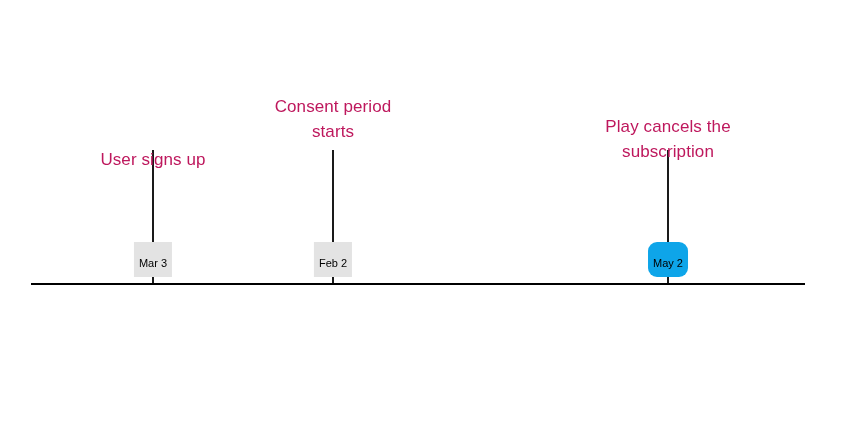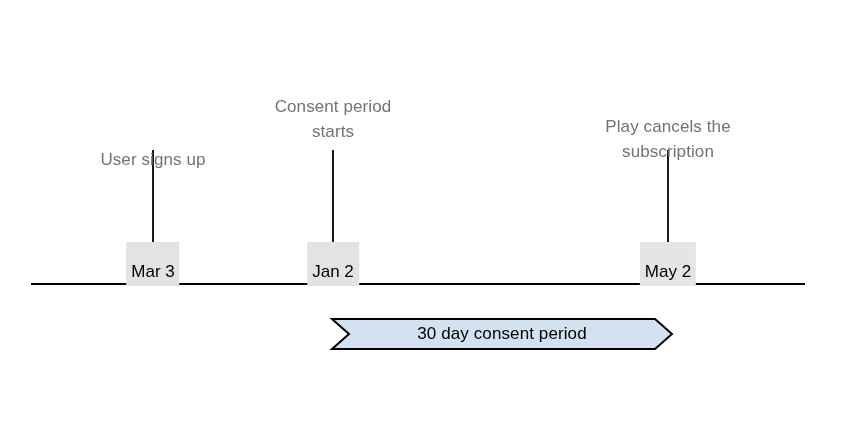--- a/index.html
+++ b/index.html
@@ -29,34 +29,34 @@
   .tick-line {
     position: absolute;
     width: 2px;
     background: #1a1a1a;
   }
   
   .event-label {
     position: absolute;
     font-size: 17px;
     line-height: 25px;
-    color: #737373;
+    color: #be185d;
     text-align: center;
     white-space: pre-line;
     transform: translateX(-50%);
     letter-spacing: 0.1px;
   }
   
   .date-chip {
     position: absolute;
-    font-size: 17px;
+    font-size: 11px;
     line-height: 24px;
     color: #000000;
     background: #e3e3e3;
-    padding: 18px 5px 2px 5px;
+    padding: 9px 5px 2px 5px;
     transform: translateX(-50%);
     white-space: nowrap;
   }
   
   .banner {
     position: absolute;
   }
   .banner svg {
     display: block;
     overflow: visible;
@@ -84,27 +84,21 @@
 
   <div class="axis-line" id="axis" style="left: 31px; width: 774px; top: 283px; height: 2px; background: rgb(0, 0, 0);"></div>
 
   <div id="events-layer">
       <div class="tick-line" style="left: 152px; top: 150px; height: 133px;"></div>
       <div class="event-label" style="left: 153px; top: 119px; margin-top: 28px;">User signs up</div>
       <div class="date-chip" style="left: 153px; top: 242px; background: rgb(227, 227, 227);">Mar 3</div>
       <div class="tick-line" style="left: 332px; top: 150px; height: 133px;"></div>
       <div class="event-label" style="left: 333px; top: 94px;">Consent period
 starts</div>
-      <div class="date-chip" style="left: 333px; top: 242px; background: rgb(227, 227, 227);">Jan 2</div>
+      <div class="date-chip" style="left: 333px; top: 242px; background: rgb(227, 227, 227);">Feb 2</div>
       <div class="tick-line" style="left: 667px; top: 150px; height: 133px;"></div>
       <div class="event-label" style="left: 668px; top: 94px; margin-top: 20px;">Play cancels the
 subscription</div>
-      <div class="date-chip" style="left: 668px; top: 242px; background: #e5e5e5;">May 2</div>
+      <div class="date-chip" style="left: 668px; top: 242px; background: #0ea5e9; border-radius: 9px;">May 2</div>
     </div>
 
-  <div class="banner" id="banner" style="left: 331px; top: 318px; width: 342px; height: 32px;">
-    <svg id="banner-svg" width="342" height="32" viewBox="0 0 342 32" preserveAspectRatio="none">
-      <polygon id="banner-shape" points="1,1 324,1 341,16 324,31 1,31 18,16" stroke-width="2" stroke-linejoin="miter" fill="#d4e1f0" stroke="#000000"></polygon>
-    </svg>
-    <div class="banner-label">30 day consent period</div>
-  </div>
 
 </div>
 
 </body></html>

